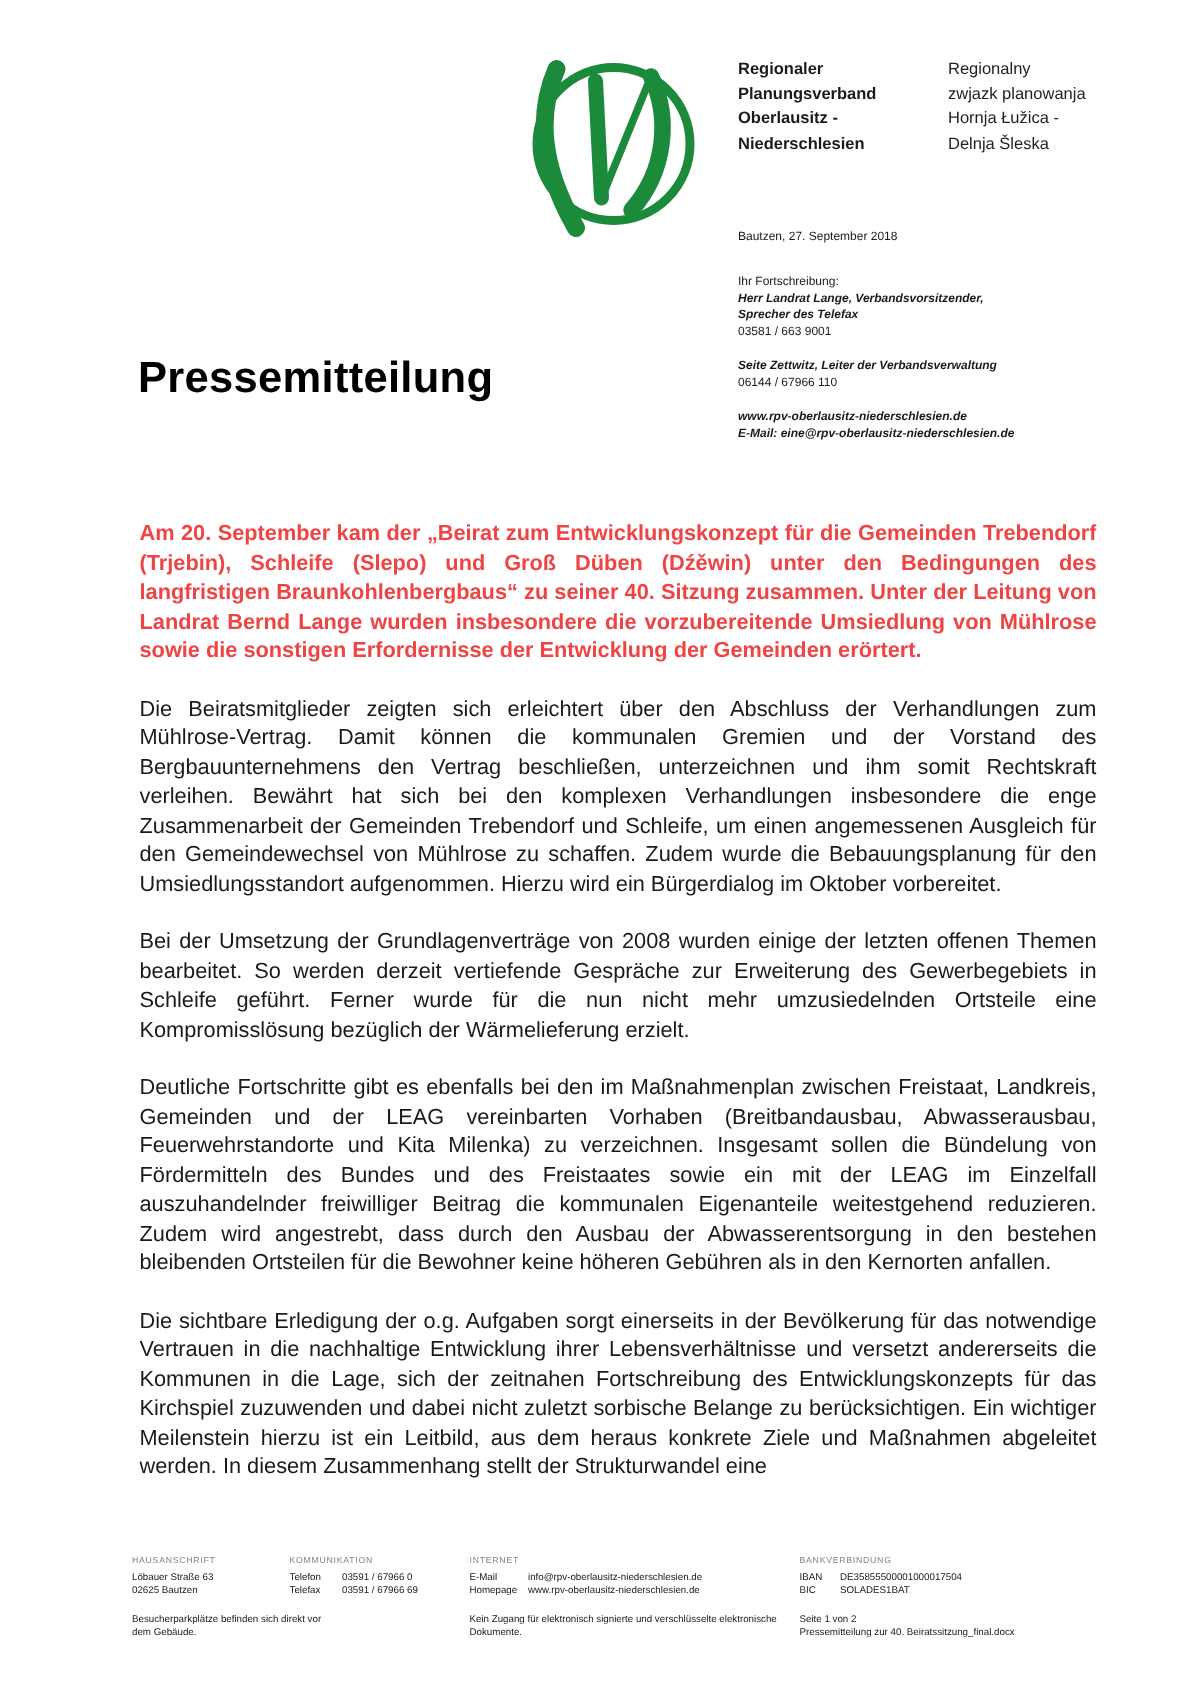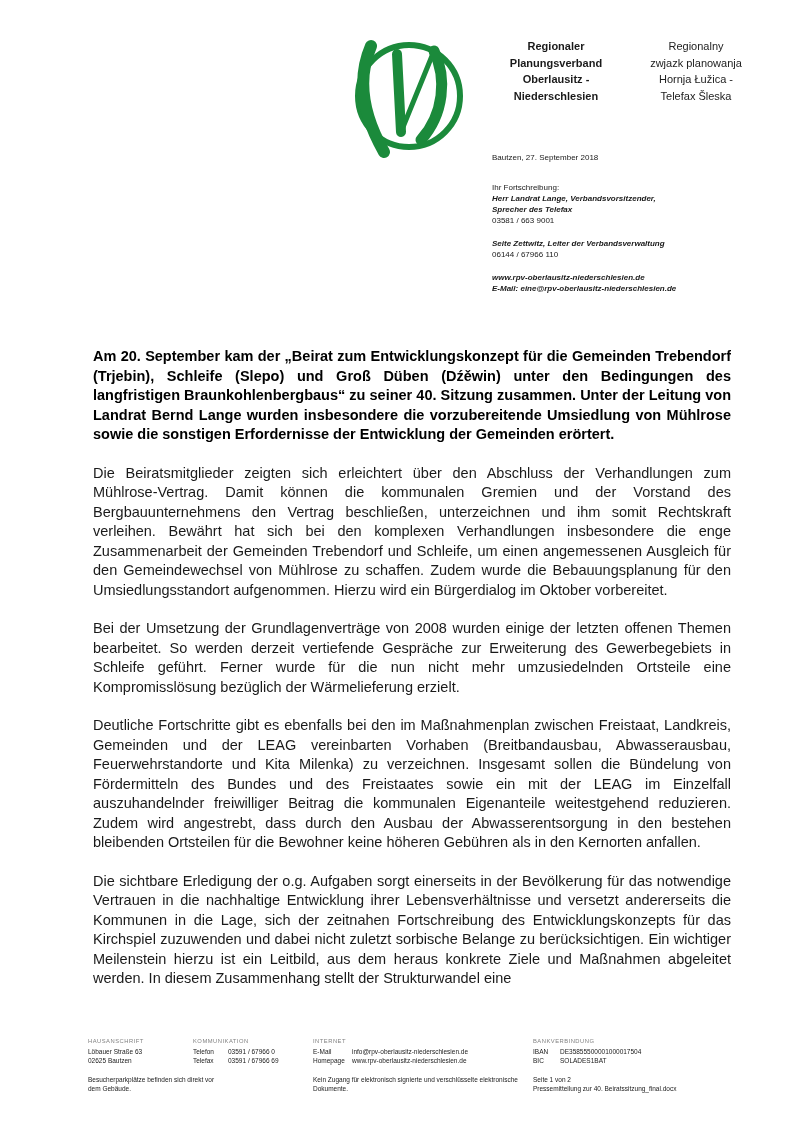--- a/index.html
+++ b/index.html
@@ -7,21 +7,21 @@
   .page{
     position:relative;width:800px;height:1132px;margin:0 auto;
     background:#ffffff;color:#111;overflow:hidden;
   }
   
   .logo{position:absolute;left:338px;top:20px;width:140px;height:140px;}
   .orgblock{
     position:absolute;left:492px;top:38px;display:flex;gap:12px;
     font-size:11px;line-height:16.5px;color:#222;
   }
-  .org-col{width:128px;text-align:center;}
+  .org-col{width:128px;}
   .org-de{font-weight:bold;color:#1a1a1a;}
   
   .contact{
     position:absolute;left:492px;top:152px;width:280px;
     font-size:8px;line-height:11px;color:#1a1a1a;
   }
   .contact .gap{height:19px;}
   .contact .gap-s{height:12px;}
   .b{font-weight:bold;font-style:italic;}
   
@@ -29,21 +29,21 @@
     position:absolute;left:92px;top:236px;
     font-size:29px;font-weight:bold;color:#000;letter-spacing:.2px;
   }
   
   .bodytext{
     position:absolute;left:93px;top:347px;width:638px;height:688px;
     font-size:14.5px;line-height:19.5px;text-align:justify;color:#1a1a1a;
     overflow:hidden;
   }
   .bodytext p{margin:0 0 19px 0;}
-  .bodytext p.lead{font-weight:bold;color:#000000;}
+  .bodytext p.lead{font-weight:bold;color:#ef4444;}
   
   .fcol{
     position:absolute;top:1037px;font-size:6.5px;line-height:9px;color:#1a1a1a;
   }
   .fcol .fhead{
     font-size:5.8px;letter-spacing:.5px;color:#828282;margin-bottom:1px;
     text-transform:uppercase;
   }
   .fcol .frow{display:flex;}
   .fcol .flabel{flex:none;}
@@ -75,39 +75,40 @@
     <div class="org-col org-de">
       <div>Regionaler</div>
       <div>Planungsverband</div>
       <div>Oberlausitz -</div>
       <div>Niederschlesien</div>
     </div>
     <div class="org-col">
       <div>Regionalny</div>
       <div>zwjazk planowanja</div>
       <div>Hornja Łužica -</div>
-      <div>Telefax Šleska</div>
+      <div>Delnja Šleska</div>
     </div>
   </div>
 
   <div class="contact">
     <div>Bautzen, 27. September 2018</div>
     <div class="gap"></div>
     <div>Ihr Fortschreibung:</div>
     <div class="b">Herr Landrat Lange, Verbandsvorsitzender,</div>
     <div class="b">Sprecher des Telefax</div>
     <div>03581 / 663 9001</div>
     <div class="gap-s"></div>
     <div class="b">Seite Zettwitz, Leiter der Verbandsverwaltung</div>
     <div>06144 / 67966 110</div>
     <div class="gap-s"></div>
     <div class="b">www.rpv-oberlausitz-niederschlesien.de</div>
     <div class="b">E-Mail: eine@rpv-oberlausitz-niederschlesien.de</div>
   </div>
 
+  <div class="title">Pressemitteilung</div>
 
   <div class="bodytext">
     <p class="lead">Am 20. September kam der „Beirat zum Entwicklungskonzept für die Gemeinden Trebendorf (Trjebin), Schleife (Slepo) und Groß Düben (Dźěwin) unter den Bedingungen des langfristigen Braunkohlenbergbaus“ zu seiner 40. Sitzung zusammen. Unter der Leitung von Landrat Bernd Lange wurden insbesondere die vorzubereitende Umsiedlung von Mühlrose sowie die sonstigen Erfordernisse der Entwicklung der Gemeinden erörtert.</p>
     <p>Die Beiratsmitglieder zeigten sich erleichtert über den Abschluss der Verhandlungen zum Mühlrose-Vertrag. Damit können die kommunalen Gremien und der Vorstand des Bergbauunternehmens den Vertrag beschließen, unterzeichnen und ihm somit Rechtskraft verleihen. Bewährt hat sich bei den komplexen Verhandlungen insbesondere die enge Zusammenarbeit der Gemeinden Trebendorf und Schleife, um einen angemessenen Ausgleich für den Gemeindewechsel von Mühlrose zu schaffen. Zudem wurde die Bebauungsplanung für den Umsiedlungsstandort aufgenommen. Hierzu wird ein Bürgerdialog im Oktober vorbereitet.</p>
     <p>Bei der Umsetzung der Grundlagenverträge von 2008 wurden einige der letzten offenen Themen bearbeitet. So werden derzeit vertiefende Gespräche zur Erweiterung des Gewerbegebiets in Schleife geführt. Ferner wurde für die nun nicht mehr umzusiedelnden Ortsteile eine Kompromisslösung bezüglich der Wärmelieferung erzielt.</p>
     <p>Deutliche Fortschritte gibt es ebenfalls bei den im Maßnahmenplan zwischen Freistaat, Landkreis, Gemeinden und der LEAG vereinbarten Vorhaben (Breitbandausbau, Abwasserausbau, Feuerwehrstandorte und Kita Milenka) zu verzeichnen. Insgesamt sollen die Bündelung von Fördermitteln des Bundes und des Freistaates sowie ein mit der LEAG im Einzelfall auszuhandelnder freiwilliger Beitrag die kommunalen Eigenanteile weitestgehend reduzieren. Zudem wird angestrebt, dass durch den Ausbau der Abwasserentsorgung in den bestehen bleibenden Ortsteilen für die Bewohner keine höheren Gebühren als in den Kernorten anfallen.</p>
     <p>Die sichtbare Erledigung der o.g. Aufgaben sorgt einerseits in der Bevölkerung für das notwendige Vertrauen in die nachhaltige Entwicklung ihrer Lebensverhältnisse und versetzt andererseits die Kommunen in die Lage, sich der zeitnahen Fortschreibung des Entwicklungskonzepts für das Kirchspiel zuzuwenden und dabei nicht zuletzt sorbische Belange zu berücksichtigen. Ein wichtiger Meilenstein hierzu ist ein Leitbild, aus dem heraus konkrete Ziele und Maßnahmen abgeleitet werden. In diesem Zusammenhang stellt der Strukturwandel eine</p>
   </div>
 
   <div class="fcol c1">

